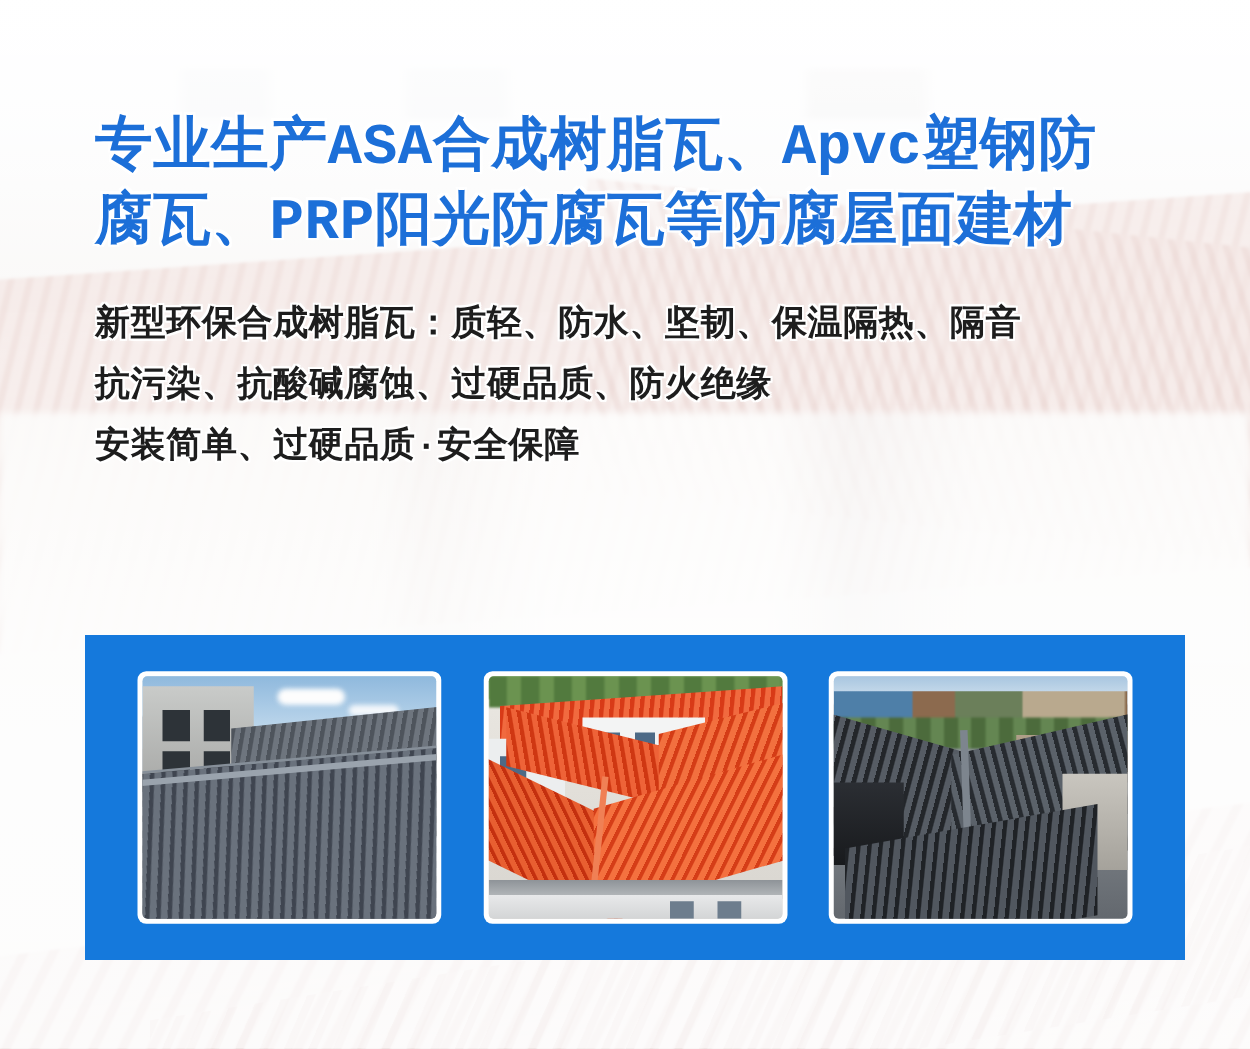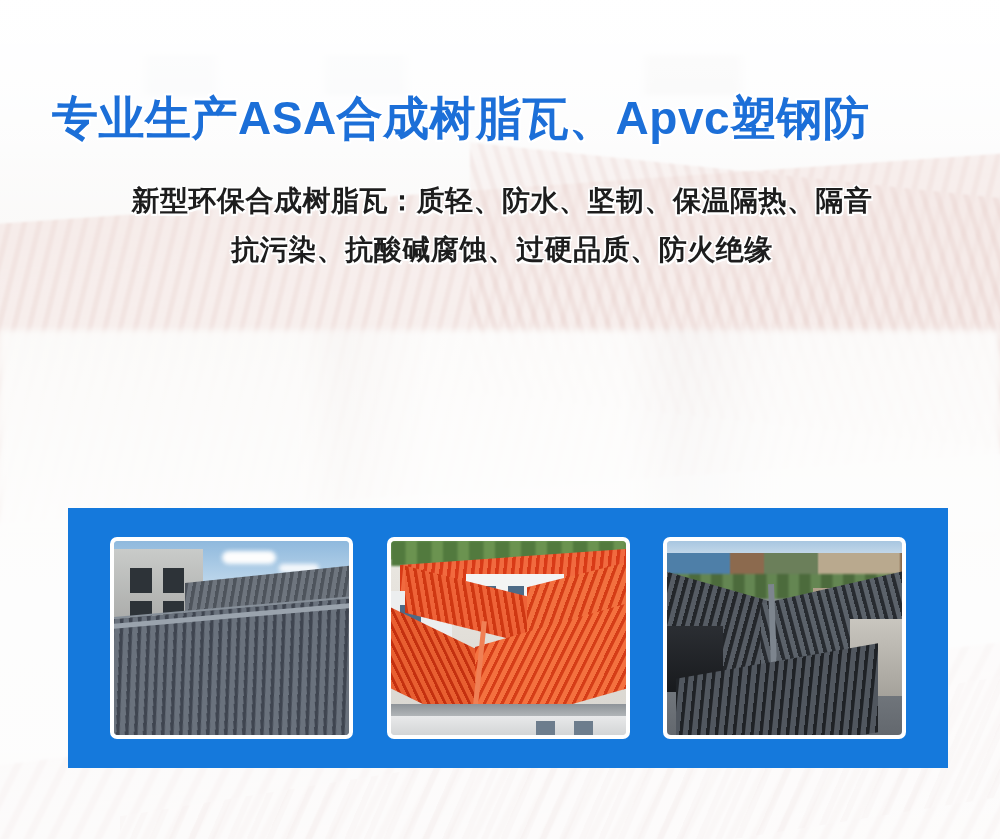--- a/index.html
+++ b/index.html
@@ -126,22 +126,23 @@
         rgba(255,255,255,.72) 20%,
         rgba(255,255,255,.66) 40%,
         rgba(255,255,255,.78) 58%,
         rgba(255,255,255,.86) 72%,
         rgba(255,255,255,.80) 100%);
   }
 
   
   .text-wrap {
     position: absolute;
-    left: 52px; top: 88px;
+    left: 76px; top: 88px;
     width: 900px;
+    font-family: Liberation Mono, monospace;
   }
   .headline {
     font-size: 46px;
     font-weight: bold;
     line-height: 60px;
     color: #1c6fd8;
     letter-spacing: .5px;
     white-space: nowrap;
     text-shadow:
       2px 0 0 #fff, -2px 0 0 #fff, 0 2px 0 #fff, 0 -2px 0 #fff,
@@ -156,21 +157,20 @@
     font-weight: bold;
     line-height: 49px;
     color: #1d1d1d;
     letter-spacing: .5px;
     white-space: nowrap;
     text-shadow:
       1.5px 0 0 #fff, -1.5px 0 0 #fff, 0 1.5px 0 #fff, 0 -1.5px 0 #fff,
       1.5px 1.5px 0 #fff, -1.5px -1.5px 0 #fff,
       1.5px -1.5px 0 #fff, -1.5px 1.5px 0 #fff,
       0 0 6px rgba(255,255,255,.9);
-    text-align: center;
   }
 
   
   .gallery-panel {
     position: absolute;
     left: 68px; top: 508px;
     width: 880px; height: 260px;
     background: #1579dc;
     display: flex;
     align-items: center;
@@ -312,24 +312,26 @@
     <div class="bg-roof-a"></div>
     <div class="bg-roof-b"></div>
     <div class="bg-walls"></div>
     <div class="bg-roof-c"></div>
     <div class="bg-roof-c2"></div>
     <div class="bg-veil"></div>
   </div>
 
   <div class="text-wrap">
     <div class="headline">专业生产ASA合成树脂瓦、Apvc塑钢防</div>
+    <div class="headline">腐瓦、PRP阳光防腐瓦等防腐屋面建材</div>
 
     <div class="sub-block">
       <div class="subline">新型环保合成树脂瓦：质轻、防水、坚韧、保温隔热、隔音</div>
       <div class="subline">抗污染、抗酸碱腐蚀、过硬品质、防火绝缘</div>
+      <div class="subline">安装简单、过硬品质·安全保障</div>
     </div>
   </div>
 
   <div class="gallery-panel">
 
     <div class="photo-card">
       <div class="photo-inner ph1">
         <div class="sky"></div>
         <div class="cloud1"></div>
         <div class="cloud2"></div>

